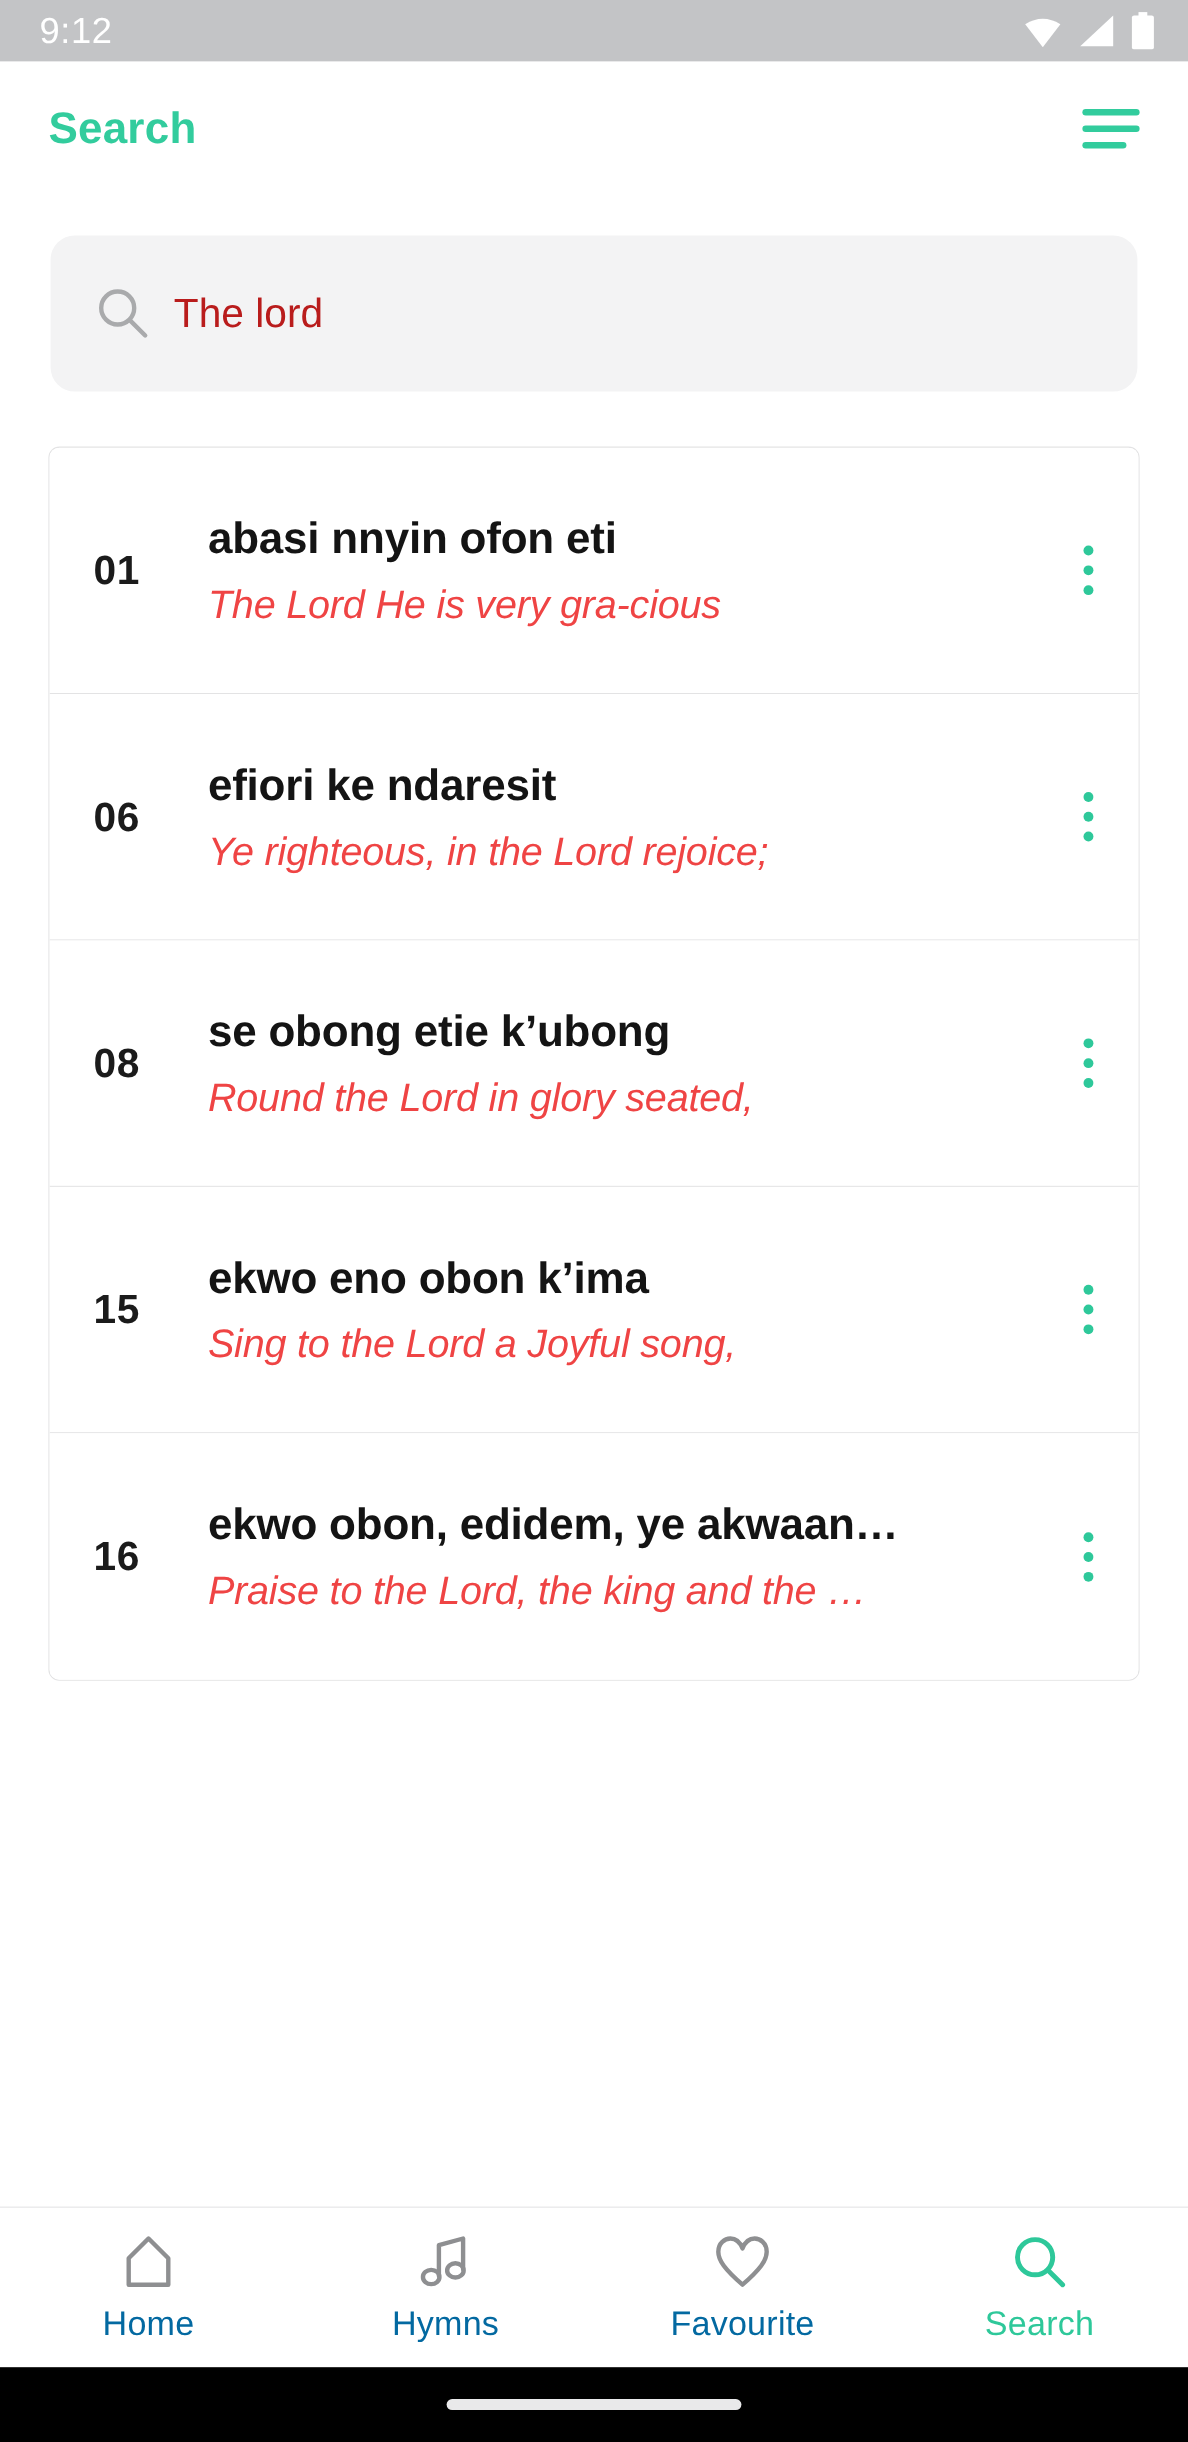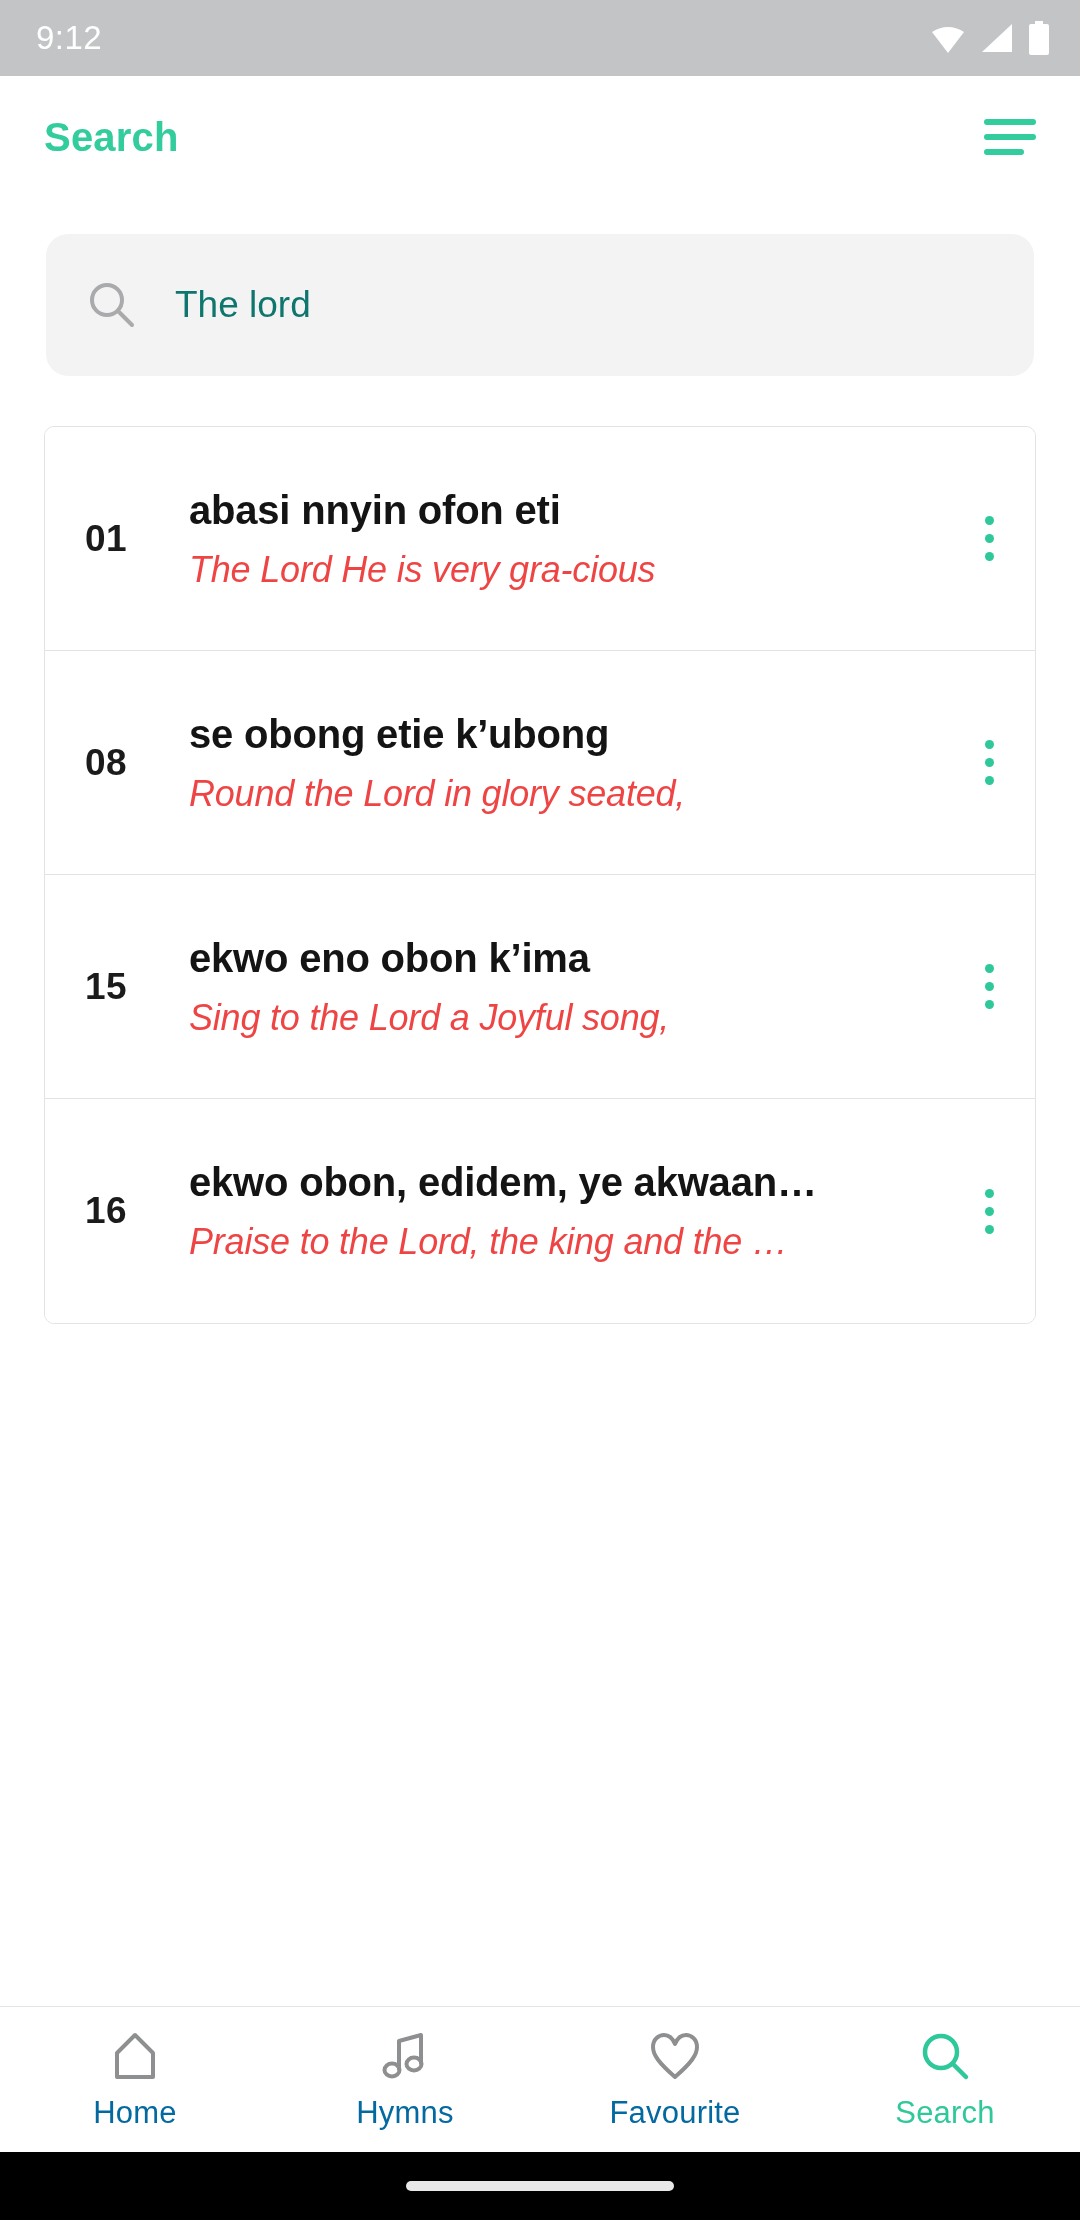--- a/index.html
+++ b/index.html
@@ -11,21 +11,21 @@
   }
   .screen {
     position:relative;
     width:1080px; height:2220px;
     background:#ffffff;
     display:flex; flex-direction:column;
   }
 
   
   .statusbar {
-    height:76px;
+    height:56px;
     background:#c3c4c6;
     display:flex; align-items:center;
     padding:0 30px 0 36px;
     flex:0 0 auto;
   }
   .status-time {
     color:#ffffff;
     font-size:33px;
     letter-spacing:0.5px;
     font-weight:400;
@@ -76,23 +76,23 @@
     border-radius:22px;
     display:flex; align-items:center;
     padding:0 40px;
     cursor:text;
   }
   .search-ic {
     width:52px; height:52px;
     flex:0 0 auto;
   }
   .search-val {
-    margin-left:37px;
+    margin-left:20px;
     font-size:37px;
-    color:#0f766e;
+    color:#b91c1c;
     font-weight:400;
     white-space:nowrap; overflow:hidden; text-overflow:ellipsis;text-align:right;
   }
 
   
   .results-area {
     flex:1 1 auto;
     padding:50px 44px 0 44px;
     overflow:hidden;
     position:relative;
@@ -228,20 +228,32 @@
           <div class="row-title">abasi nnyin ofon eti</div>
           <div class="row-sub">The Lord He is very gra-cious</div>
         </div>
         <div class="row-menu">
             <i></i>
             <i></i>
             <i></i>
           </div>
       </div>
 
+      <div class="result-row">
+        <div class="row-num">06</div>
+        <div class="row-text">
+          <div class="row-title">efiori ke ndaresit</div>
+          <div class="row-sub">Ye righteous, in the Lord rejoice;</div>
+        </div>
+        <div class="row-menu">
+            <i></i>
+            <i></i>
+            <i></i>
+          </div>
+      </div>
 
       <div class="result-row">
         <div class="row-num">08</div>
         <div class="row-text">
           <div class="row-title">se obong etie k’ubong</div>
           <div class="row-sub">Round the Lord in glory seated,</div>
         </div>
         <div class="row-menu">
             <i></i>
             <i></i>

